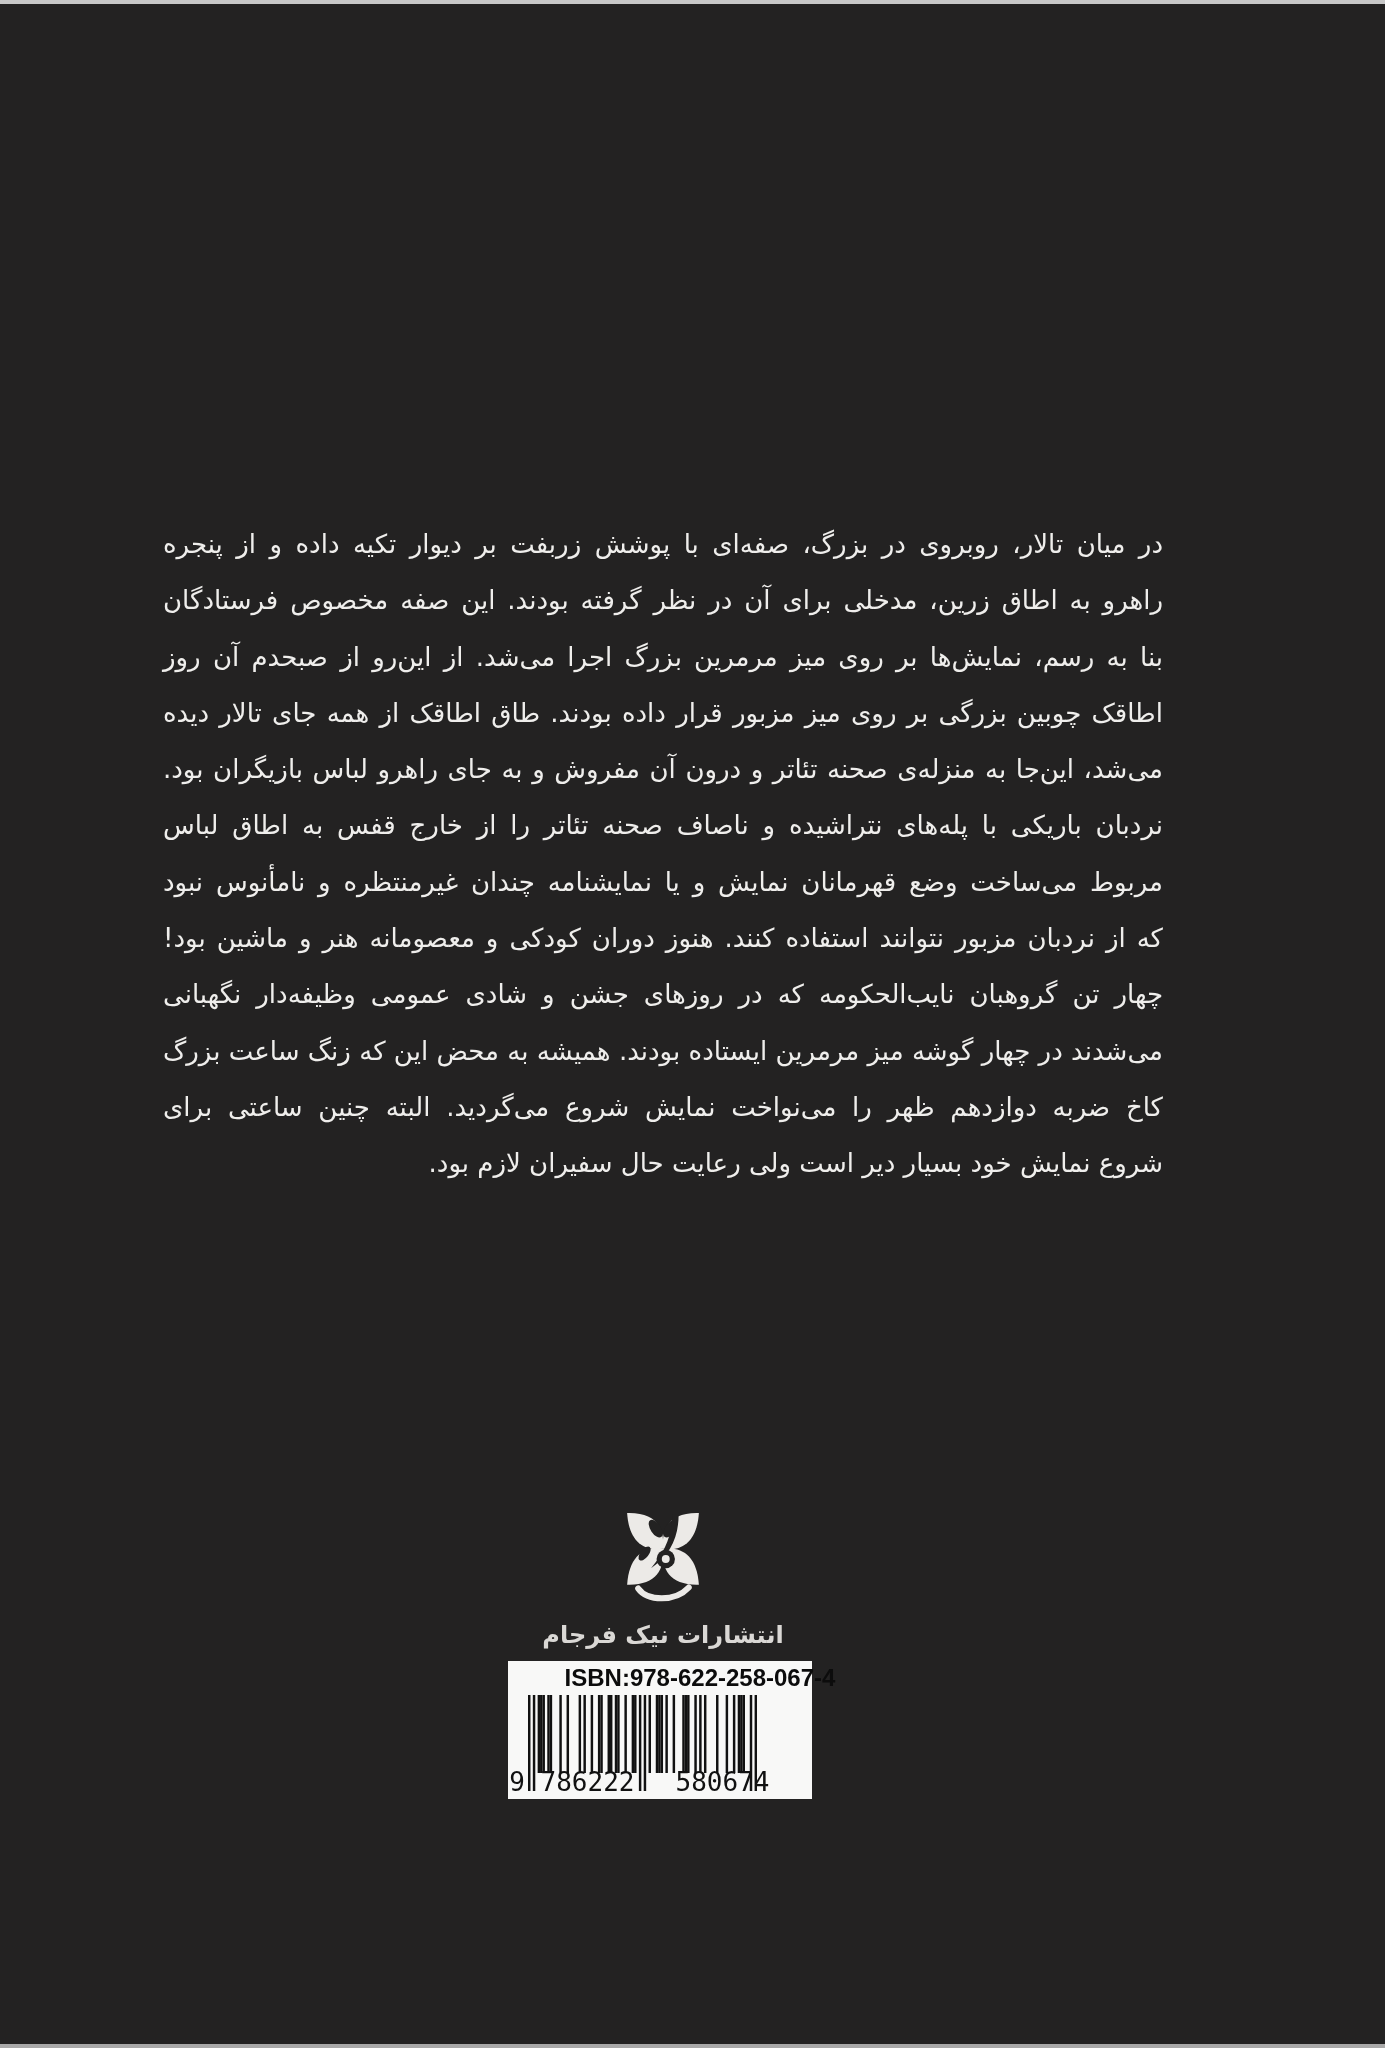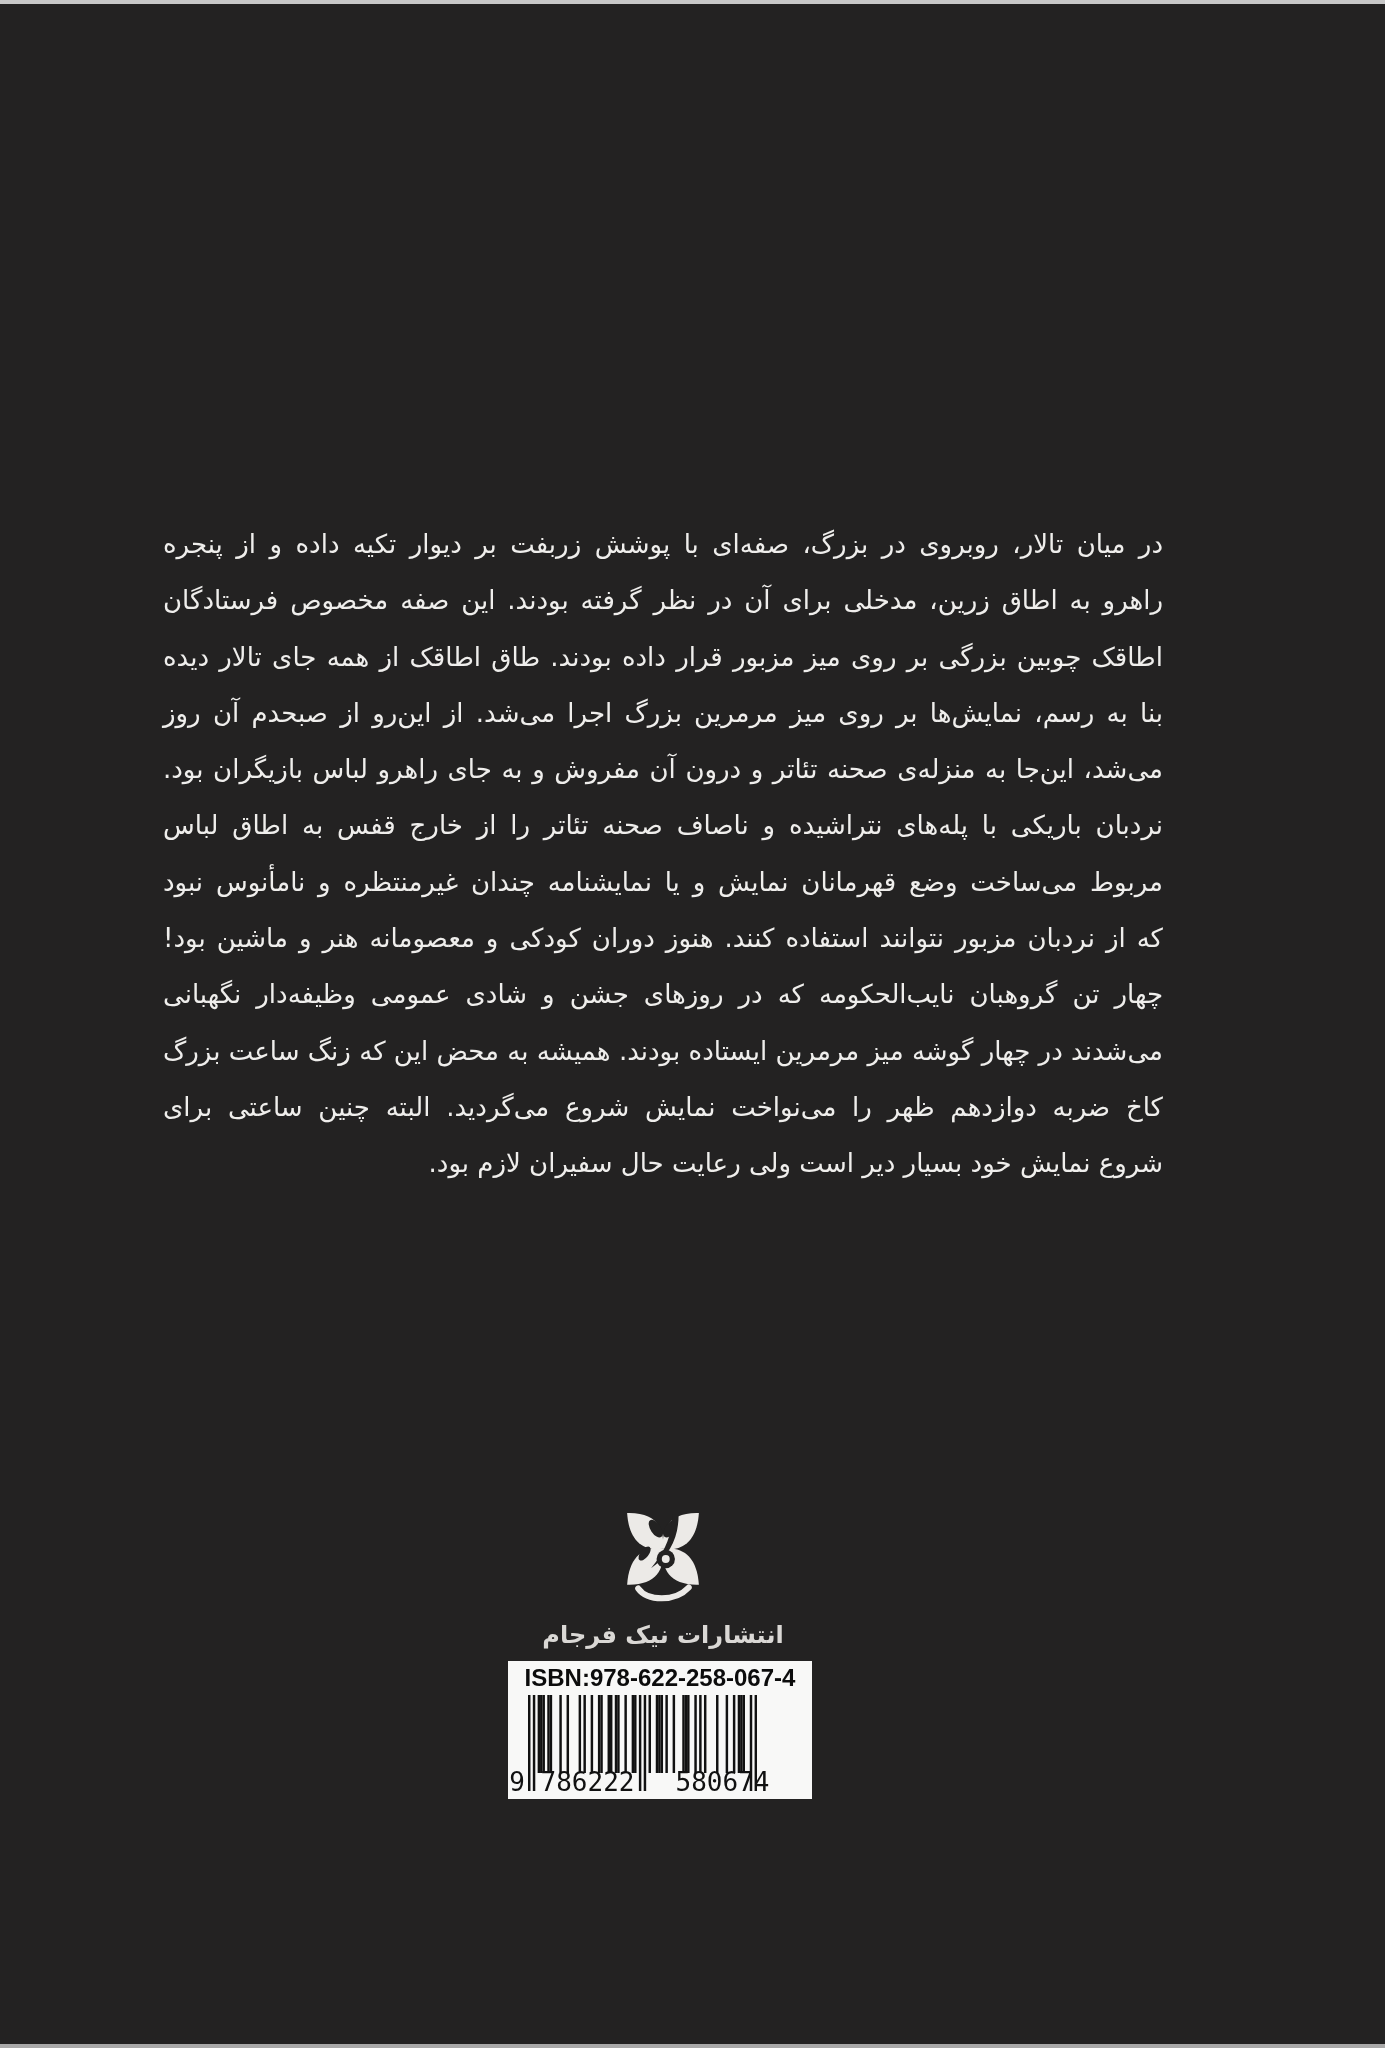--- a/index.html
+++ b/index.html
@@ -34,21 +34,21 @@
   }
 
   
   .barcode-box{
     position:absolute;left:508px;top:1661px;width:304px;height:138px;
     background:#f8f8f7;
   }
   .isbn-label{
     position:absolute;top:3px;left:0;width:100%;text-align:center;
     font-family:"Liberation Sans",sans-serif;font-weight:bold;
-    font-size:24px;color:#0c0c0c;white-space:nowrap;
+    font-size:24px;color:#0c0c0c;white-space:nowrap;padding-left:40px;
   }
   .bars{position:absolute;left:20px;top:34px;width:229px;height:96px;}
   .bc-digit{
     position:absolute;top:107px;height:28px;color:#111;
     font-family:"DejaVu Sans Mono",monospace;font-size:26px;line-height:28px;
     text-align:center;
   }
   .bc-left{left:0px;width:18px;}
   .bc-g1{left:32px;width:95px;}
   .bc-g2{left:140px;width:95px;margin-left:27px;}
@@ -56,22 +56,22 @@
 </head>
 <body>
 
 <div class="cover">
 
   <div class="edge top"></div>
 
   <div class="paragraph" dir="rtl" lang="fa" style="font-size: 26px;">
       <div class="par-line">در میان تالار، روبروی در بزرگ، صفه‌ای با پوشش زربفت بر دیوار تکیه داده و از پنجره</div>
       <div class="par-line">راهرو به اطاق زرین، مدخلی برای آن در نظر گرفته بودند. این صفه مخصوص فرستادگان</div>
+      <div class="par-line">بنا به رسم، نمایش‌ها بر روی میز مرمرین بزرگ اجرا می‌شد. از این‌رو از صبحدم آن روز</div>
       <div class="par-line">اطاقک چوبین بزرگی بر روی میز مزبور قرار داده بودند. طاق اطاقک از همه جای تالار دیده</div>
-      <div class="par-line">بنا به رسم، نمایش‌ها بر روی میز مرمرین بزرگ اجرا می‌شد. از این‌رو از صبحدم آن روز</div>
       <div class="par-line">می‌شد، این‌جا به منزله‌ی صحنه تئاتر و درون آن مفروش و به جای راهرو لباس بازیگران بود.</div>
       <div class="par-line">نردبان باریکی با پله‌های نتراشیده و ناصاف صحنه تئاتر را از خارج قفس به اطاق لباس</div>
       <div class="par-line">مربوط می‌ساخت وضع قهرمانان نمایش و یا نمایشنامه چندان غیرمنتظره و نامأنوس نبود</div>
       <div class="par-line">که از نردبان مزبور نتوانند استفاده کنند. هنوز دوران کودکی و معصومانه هنر و ماشین بود!</div>
       <div class="par-line">چهار تن گروهبان نایب‌الحکومه که در روزهای جشن و شادی عمومی وظیفه‌دار نگهبانی</div>
       <div class="par-line">می‌شدند در چهار گوشه میز مرمرین ایستاده بودند. همیشه به محض این که زنگ ساعت بزرگ</div>
       <div class="par-line">کاخ ضربه دوازدهم ظهر را می‌نواخت نمایش شروع می‌گردید. البته چنین ساعتی برای</div>
       <div class="par-line last">شروع نمایش خود بسیار دیر است ولی رعایت حال سفیران لازم بود.</div>
     </div>
 

